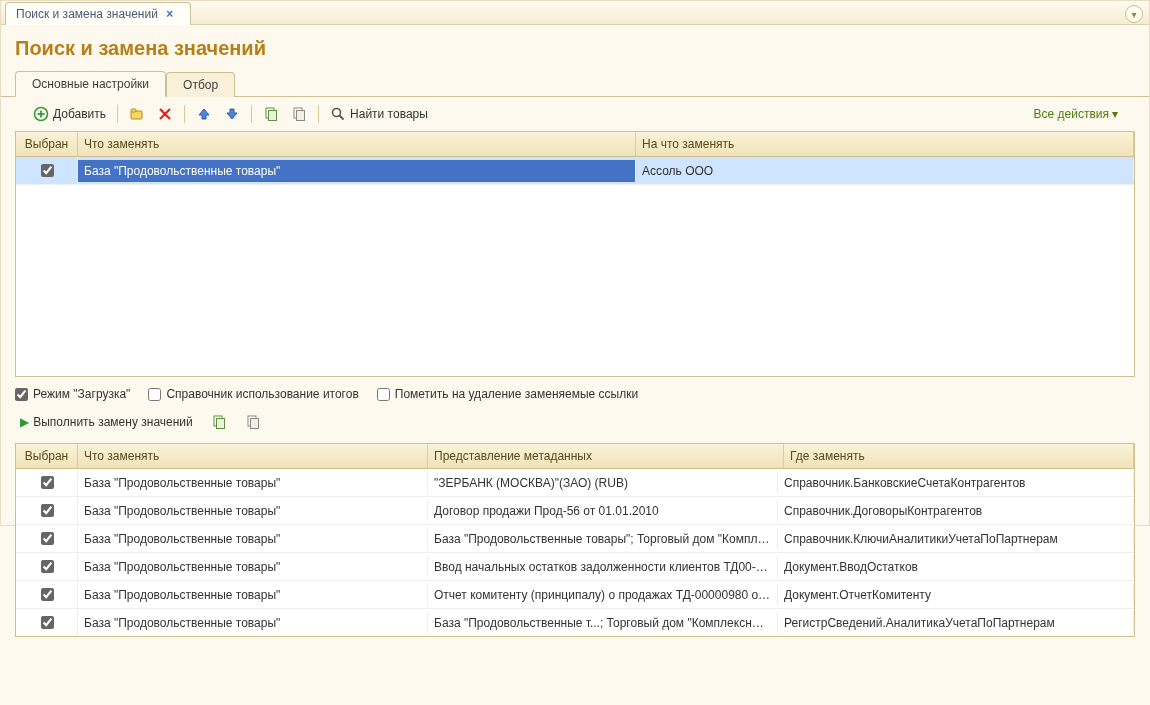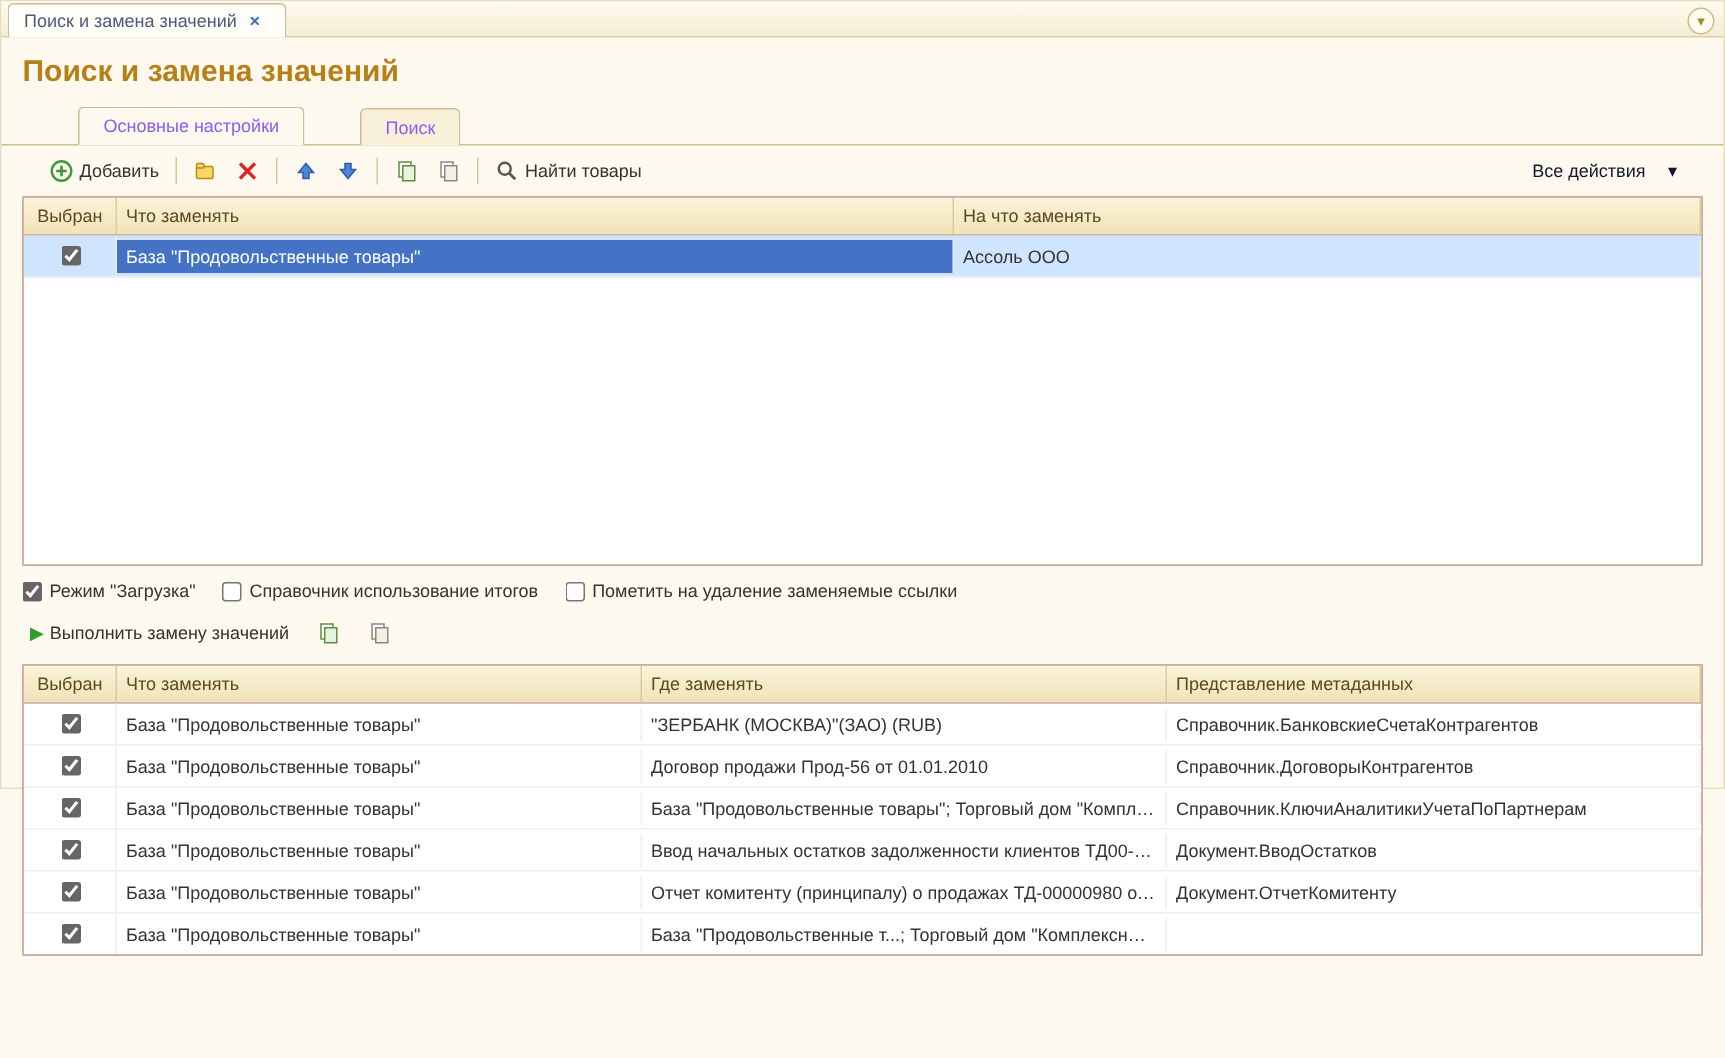--- a/index.html
+++ b/index.html
@@ -8,29 +8,29 @@
   .window { width:1150px; height:526px; background:#fdf9ee; display:flex; flex-direction:column; border:1px solid #e6ddc3;}
   
   .tabbar { height:28px; background:linear-gradient(#fffbef,#f4ecd3); display:flex; align-items:flex-end; padding:0 4px; border-bottom:1px solid #d9cfa8; position:relative;}
   .tab { background:#fffef8; border:1px solid #c9bf9a; border-bottom:none; border-radius:4px 4px 0 0; padding:4px 14px 4px 10px; display:flex; align-items:center; gap:6px; font-size:12px; color:#4a5a77; position:relative; top:1px;}
   .tab .close { width:12px; height:12px; display:inline-flex; align-items:center; justify-content:center; font-weight:bold; color:#3b74c0; cursor:pointer; }
   .collapse-btn { position:absolute; right:6px; top:4px; width:18px; height:18px; border:1px solid #cbbd8b; border-radius:50%; display:flex; align-items:center; justify-content:center; color:#a08827; background:#fffdf2; cursor:pointer; font-size:10px;}
   
   .title { color:#b77f17; font-weight:bold; font-size:20px; padding:12px 14px 10px; }
   
   .inner-tabs { display:flex; align-items:flex-end; padding:0 14px; gap:0; border-bottom:1px solid #cdbf91; }
-  .itab { padding:5px 16px; border:1px solid #cdbf91; border-bottom:none; border-radius:4px 4px 0 0; background:#f8f0d8; color:#8b5cf6; cursor:pointer; position:relative; top:1px;margin-left:37px;}
+  .itab { padding:5px 16px; border:1px solid #cdbf91; border-bottom:none; border-radius:4px 4px 0 0; background:#f8f0d8; color:#404040; cursor:pointer; position:relative; top:1px;}
   .itab.active { background:#fdf9ee; font-weight:normal; border-bottom:1px solid #fdf9ee; z-index:2;}
   
   .toolbar { display:flex; align-items:center; padding:6px 27px; gap:2px;}
   .tbtn { display:inline-flex; align-items:center; gap:4px; padding:3px 5px; border-radius:3px; cursor:pointer; color:#333;}
   .tbtn .ico { width:16px; height:16px; display:inline-flex; align-items:center; justify-content:center; }
   .sep { width:1px; height:18px; background:#d6c997; margin:0 4px;}
   .spacer { flex:1; }
-  .all-actions { color:#0f172a; cursor:pointer; padding:3px 4px; display:flex; align-items:center; gap:15px;}
+  .all-actions { color:#4d7c0f; cursor:pointer; padding:3px 4px; display:flex; align-items:center; gap:3px;}
   
   .grid { margin:0 14px; border:1px solid #cdbf91; background:#a21caf; }
   .ghead { display:flex; background:linear-gradient(#fbf3d9,#efe3b8); border-bottom:1px solid #cdbf91;}
   .ghead .gc { padding:5px 6px; color:#5b4a1b; border-right:1px solid #d9cc9d; }
   .grow { display:flex; border-bottom:1px solid #eee; align-items:center; }
   .grow .gc { padding:4px 6px; border-right:1px solid #eee; white-space:nowrap; overflow:hidden; text-overflow:ellipsis;}
   .grow.selected { background:#cfe4ff; }
   .grow.selected .gc.highlight { background:#4472c4; color:#fff; }
   .grid1 .c1 { width:62px; display:flex; justify-content:center;}
   .grid1 .c2 { flex:1; }
@@ -65,21 +65,21 @@
       <span>Поиск и замена значений</span>
       <span class="close">×</span>
     </div>
     <div class="collapse-btn">▾</div>
   </div>
 
   <div class="title">Поиск и замена значений</div>
 
   <div class="inner-tabs">
     <div class="itab active">Основные настройки</div>
-    <div class="itab">Поиск</div>
+    <div class="itab">Отбор</div>
   </div>
 
   <div class="toolbar">
     <div class="tbtn">
       <span class="ico">
         <svg width="16" height="16">
             <circle cx="8" cy="8" r="6.5" fill="none" stroke="#3a9a3a" stroke-width="1.6"></circle>
             <line x1="8" y1="4.5" x2="8" y2="11.5" stroke="#3a9a3a" stroke-width="1.8"></line>
             <line x1="4.5" y1="8" x2="11.5" y2="8" stroke="#3a9a3a" stroke-width="1.8"></line>
           </svg>
@@ -204,22 +204,22 @@
             <rect x="5.5" y="4.5" width="8" height="10" fill="#f4f0df" stroke="#888"></rect>
           </svg>
       </span>
     </div>
   </div>
 
   <div class="grid grid2">
     <div class="ghead">
       <div class="gc c1">Выбран</div>
       <div class="gc c2">Что заменять</div>
+      <div class="gc c4">Представление метаданных</div>
       <div class="gc c3">Где заменять</div>
-      <div class="gc c4">Представление метаданных</div>
     </div>
     <div class="grid2-body">
       <div class="grow">
         <div class="gc c1">
             <input type="checkbox" checked="" style="">
           </div>
         <div class="gc c2">База "Продовольственные товары"</div>
         <div class="gc c3">"ЗЕРБАНК (МОСКВА)"(ЗАО) (RUB)</div>
         <div class="gc c4">Справочник.БанковскиеСчетаКонтрагентов</div>
       </div>
@@ -254,17 +254,18 @@
         <div class="gc c2">База "Продовольственные товары"</div>
         <div class="gc c3">Отчет комитенту (принципалу) о продажах ТД-00000980 от 28.03.20..</div>
         <div class="gc c4">Документ.ОтчетКомитенту</div>
       </div>
       <div class="grow">
         <div class="gc c1">
             <input type="checkbox" checked="" style="">
           </div>
         <div class="gc c2">База "Продовольственные товары"</div>
         <div class="gc c3">База "Продовольственные т...; Торговый дом "Комплексный...; Ба...</div>
+        <div class="gc c4">РегистрСведений.АналитикаУчетаПоПартнерам</div>
       </div>
     </div>
   </div>
 
 </div>
 
 </body></html>

